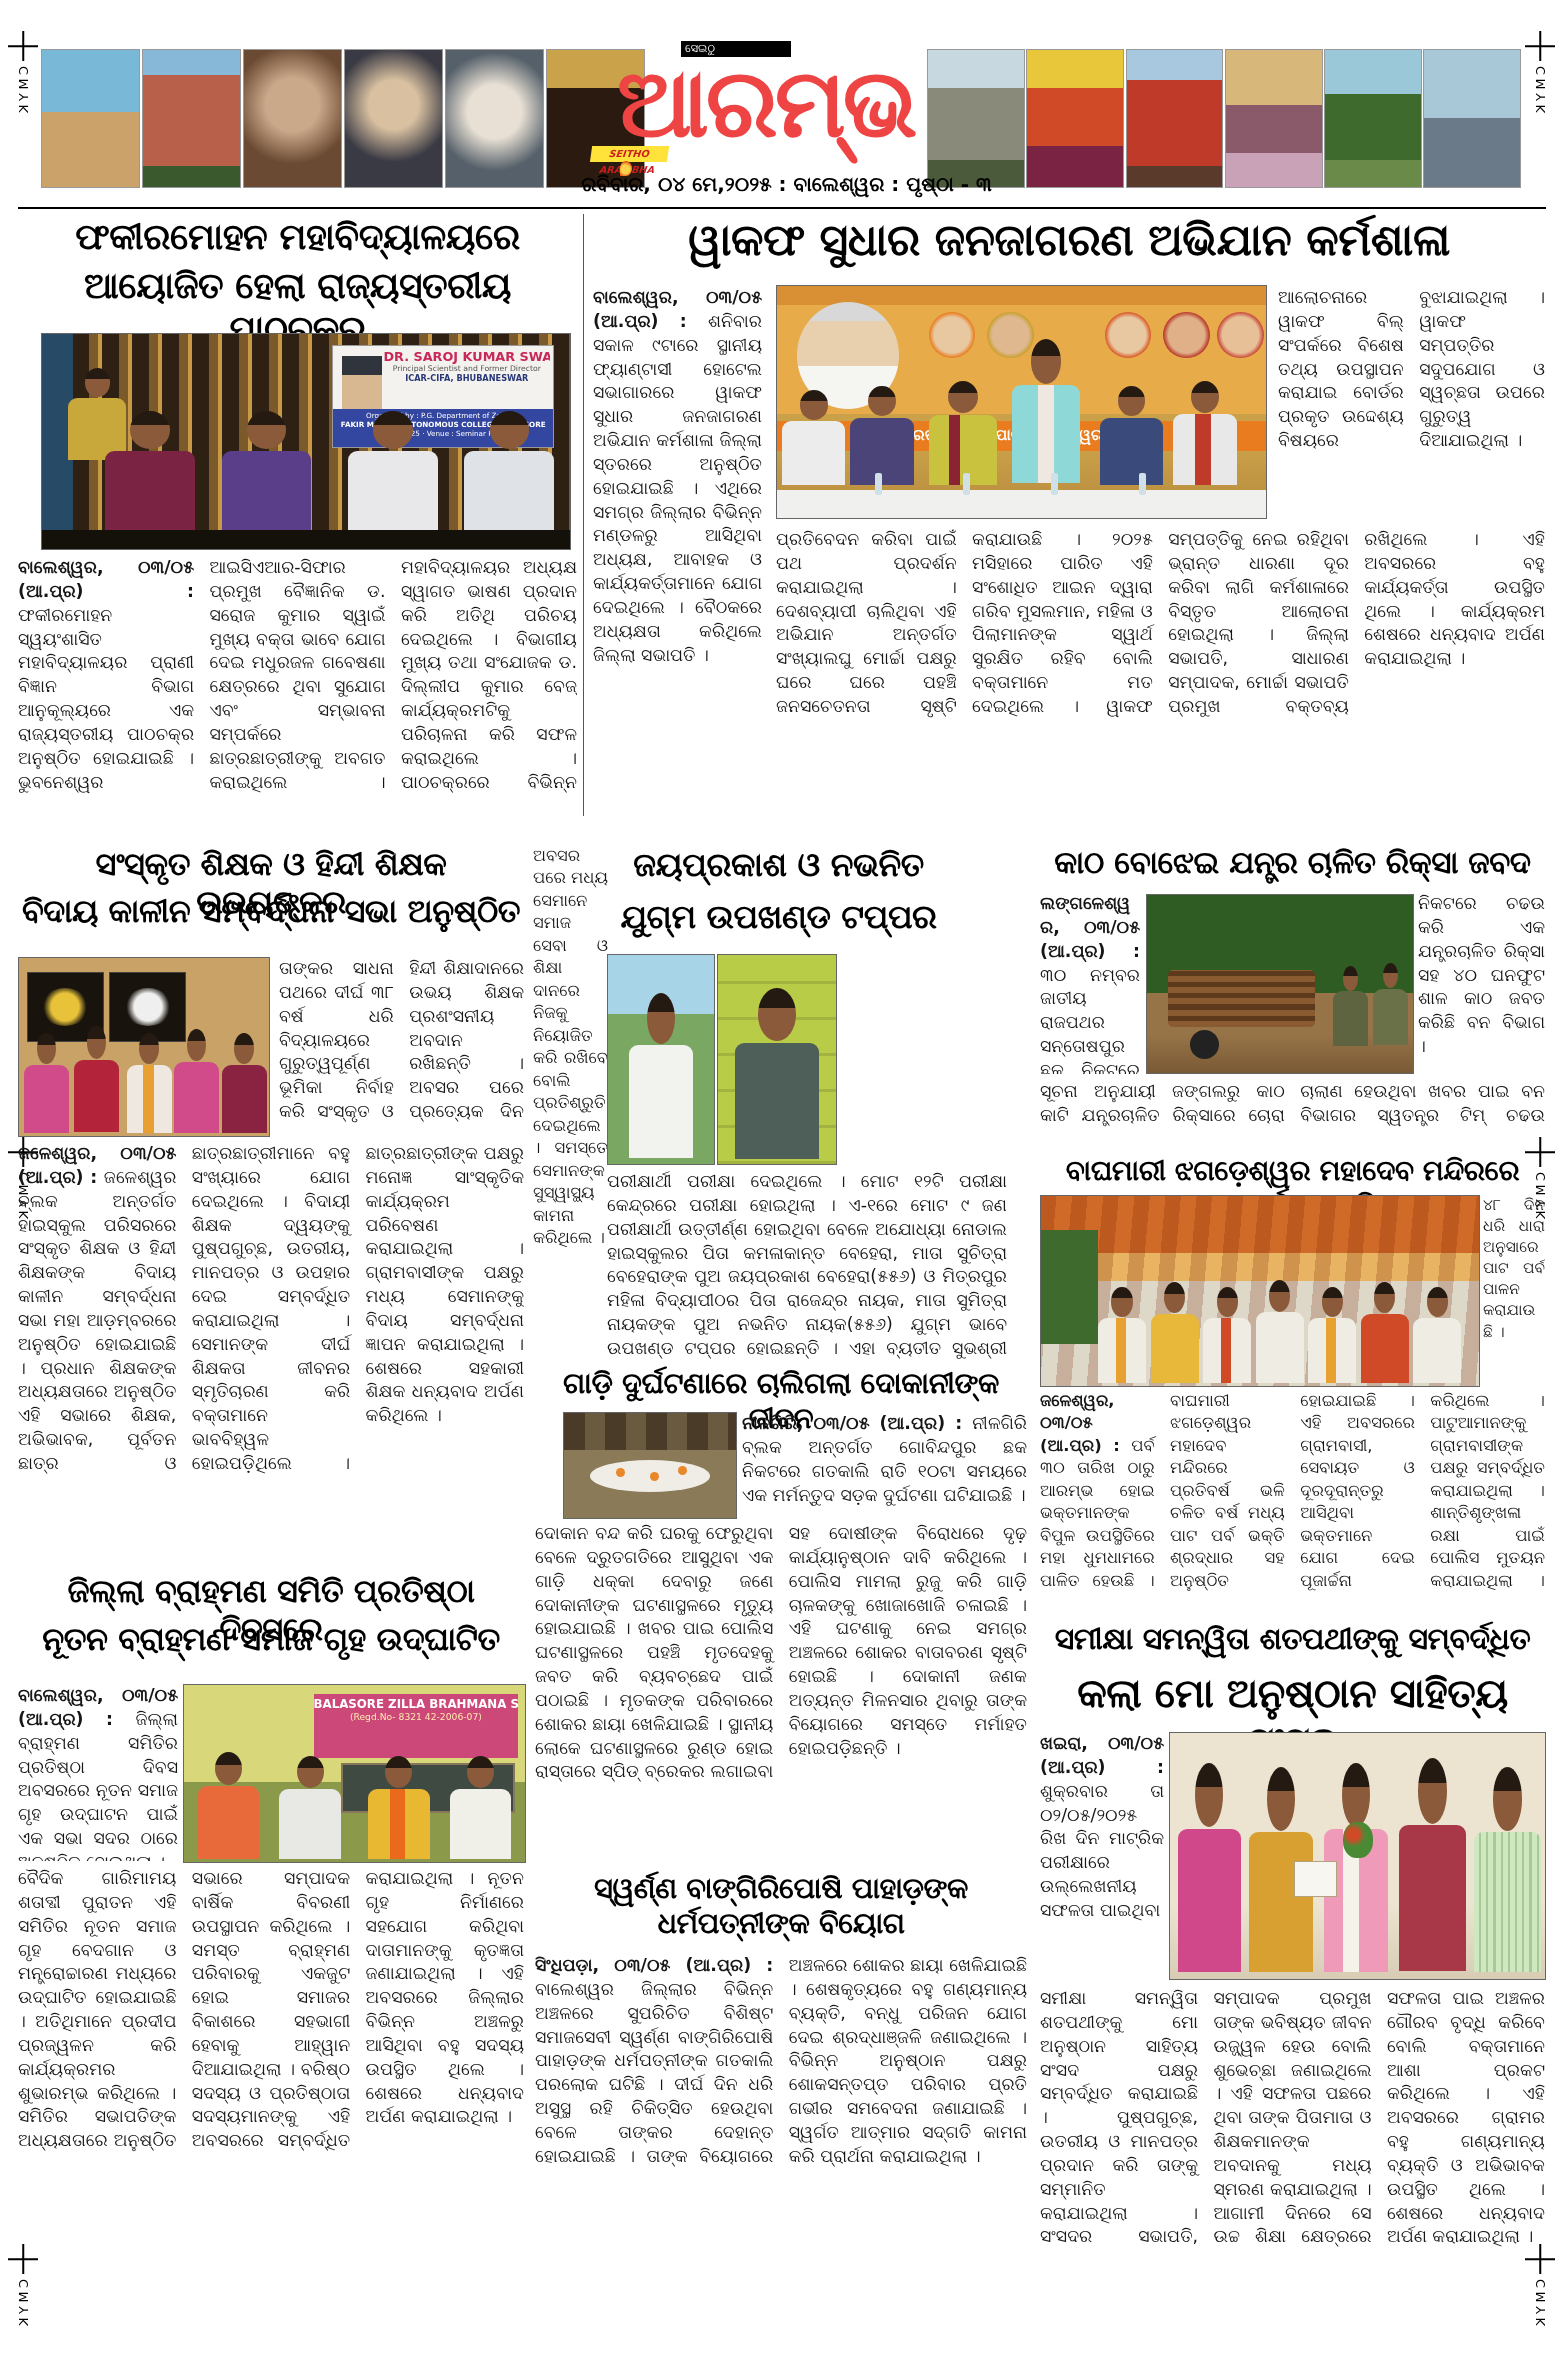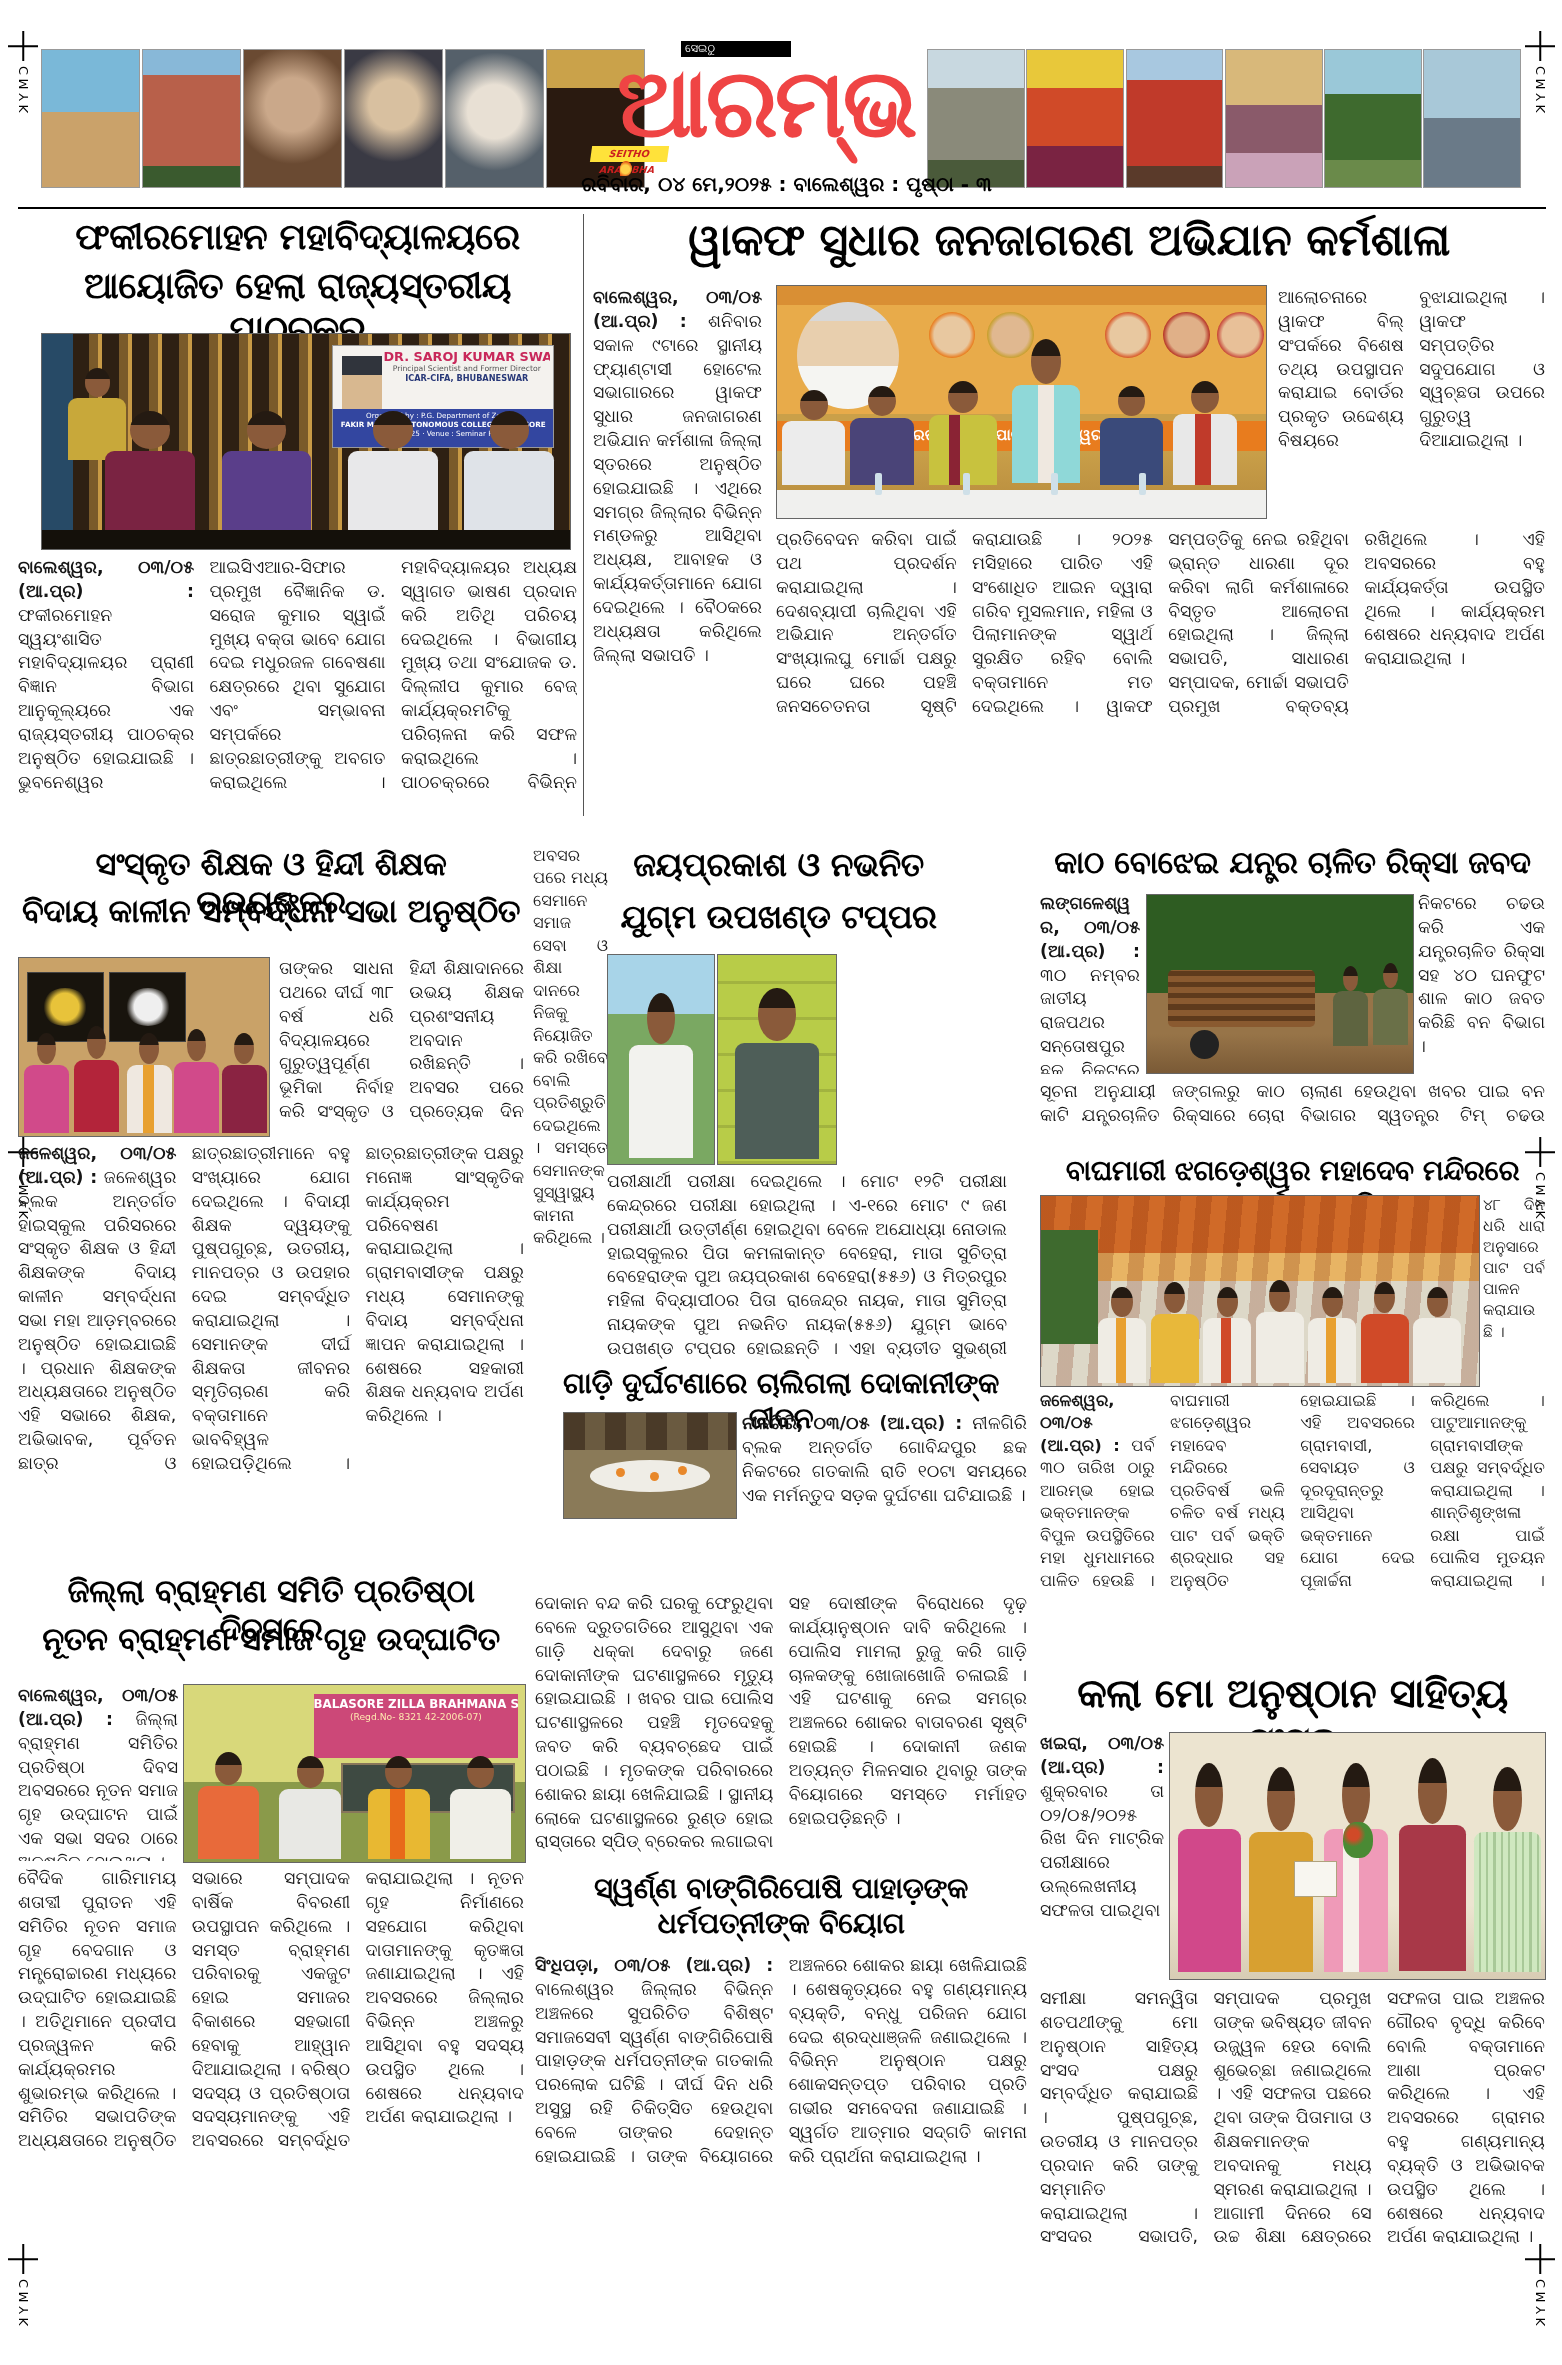--- a/index.html
+++ b/index.html
@@ -231,21 +231,21 @@
   <div class="photo" style="left:563px;top:1412px;width:172px;height:105px;background:linear-gradient(180deg,#6a5a40 0 35%,#8a7a58 35%)">
     <div class="abs" style="left:0;top:0;width:100%;height:35%;background:repeating-linear-gradient(90deg,#4a3a28 0 20.5px,#6a5a40 20.5px 41px)"></div>
     <div class="abs" style="left:15%;top:45%;width:70%;height:30%;border-radius:50%;background:#efede6"></div>
     <div class="abs" style="left:30%;top:52%;width:9.2px;height:9.2px;border-radius:50%;background:#e8882a"></div>
     <div class="abs" style="left:50%;top:56%;width:9.2px;height:9.2px;border-radius:50%;background:#e8882a"></div>
     <div class="abs" style="left:66%;top:50%;width:9.2px;height:9.2px;border-radius:50%;background:#e8882a"></div>
   </div>
   <div class="bt" style="left:742px;top:1412px;width:285px;height:105px">
     <b class="dl">ନୀଳଗିରି, ୦୩/୦୫ (ଆ.ପ୍ର) : </b><span>ନୀଳଗିରି ବ୍ଲକ ଅନ୍ତର୍ଗତ ଗୋବିନ୍ଦପୁର ଛକ ନିକଟରେ ଗତକାଲି ରାତି ୧୦ଟା ସମୟରେ ଏକ ମର୍ମନ୍ତୁଦ ସଡ଼କ ଦୁର୍ଘଟଣା ଘଟିଯାଇଛି ।</span>
   </div>
-  <div class="bt c2" style="left:535px;top:1592px;width:492px;height:342px">
+  <div class="bt c2" style="left:535px;top:1522px;width:492px;height:342px">
     <span>ଦୋକାନ ବନ୍ଦ କରି ଘରକୁ ଫେରୁଥିବା ବେଳେ ଦ୍ରୁତଗତିରେ ଆସୁଥିବା ଏକ ଗାଡ଼ି ଧକ୍କା ଦେବାରୁ ଜଣେ ଦୋକାନୀଙ୍କ ଘଟଣାସ୍ଥଳରେ ମୃତ୍ୟୁ ହୋଇଯାଇଛି । ଖବର ପାଇ ପୋଲିସ ଘଟଣାସ୍ଥଳରେ ପହଞ୍ଚି ମୃତଦେହକୁ ଜବତ କରି ବ୍ୟବଚ୍ଛେଦ ପାଇଁ ପଠାଇଛି । ମୃତକଙ୍କ ପରିବାରରେ ଶୋକର ଛାୟା ଖେଳିଯାଇଛି । ସ୍ଥାନୀୟ ଲୋକେ ଘଟଣାସ୍ଥଳରେ ରୁଣ୍ଡ ହୋଇ ରାସ୍ତାରେ ସ୍ପିଡ୍ ବ୍ରେକର ଲଗାଇବା ସହ ଦୋଷୀଙ୍କ ବିରୋଧରେ ଦୃଢ଼ କାର୍ଯ୍ୟାନୁଷ୍ଠାନ ଦାବି କରିଥିଲେ । ପୋଲିସ ମାମଲା ରୁଜୁ କରି ଗାଡ଼ି ଚାଳକଙ୍କୁ ଖୋଜାଖୋଜି ଚଳାଇଛି । ଏହି ଘଟଣାକୁ ନେଇ ସମଗ୍ର ଅଞ୍ଚଳରେ ଶୋକର ବାତାବରଣ ସୃଷ୍ଟି ହୋଇଛି । ଦୋକାନୀ ଜଣକ ଅତ୍ୟନ୍ତ ମିଳନସାର ଥିବାରୁ ତାଙ୍କ ବିୟୋଗରେ ସମସ୍ତେ ମର୍ମାହତ ହୋଇପଡ଼ିଛନ୍ତି ।</span>
   </div>
 
   <div class="hl" style="left:535px;top:1871px;width:492px;font-size:29px">ସ୍ୱର୍ଣ୍ଣ ବାଙ୍ଗିରିପୋଷି ପାହାଡ଼ଙ୍କ ଧର୍ମପତ୍ନୀଙ୍କ ବିୟୋଗ</div>
   <div class="bt c2" style="left:535px;top:1954px;width:492px;height:387px">
     <b class="dl">ସିଂଧିପଡ଼ା, ୦୩/୦୫ (ଆ.ପ୍ର) : </b><span>ବାଲେଶ୍ୱର ଜିଲ୍ଲାର ବିଭିନ୍ନ ଅଞ୍ଚଳରେ ସୁପରିଚିତ ବିଶିଷ୍ଟ ସମାଜସେବୀ ସ୍ୱର୍ଣ୍ଣ ବାଙ୍ଗିରିପୋଷି ପାହାଡ଼ଙ୍କ ଧର୍ମପତ୍ନୀଙ୍କ ଗତକାଲି ପରଲୋକ ଘଟିଛି । ଦୀର୍ଘ ଦିନ ଧରି ଅସୁସ୍ଥ ରହି ଚିକିତ୍ସିତ ହେଉଥିବା ବେଳେ ତାଙ୍କର ଦେହାନ୍ତ ହୋଇଯାଇଛି । ତାଙ୍କ ବିୟୋଗରେ ଅଞ୍ଚଳରେ ଶୋକର ଛାୟା ଖେଳିଯାଇଛି । ଶେଷକୃତ୍ୟରେ ବହୁ ଗଣ୍ୟମାନ୍ୟ ବ୍ୟକ୍ତି, ବନ୍ଧୁ ପରିଜନ ଯୋଗ ଦେଇ ଶ୍ରଦ୍ଧାଞ୍ଜଳି ଜଣାଇଥିଲେ । ବିଭିନ୍ନ ଅନୁଷ୍ଠାନ ପକ୍ଷରୁ ଶୋକସନ୍ତପ୍ତ ପରିବାର ପ୍ରତି ଗଭୀର ସମବେଦନା ଜଣାଯାଇଛି । ସ୍ୱର୍ଗତ ଆତ୍ମାର ସଦ୍‌ଗତି କାମନା କରି ପ୍ରାର୍ଥନା କରାଯାଇଥିଲା ।</span>
   </div>
 
   <div class="hl" style="left:18px;top:1620px;width:506px;font-size:32px">ନୂତନ ବ୍ରାହ୍ମଣ ସମାଜ ଗୃହ ଉଦ୍‌ଘାଟିତ</div>
   <div class="hl" style="left:18px;top:1572px;width:506px;font-size:32px">ଜିଲ୍ଲା ବ୍ରାହ୍ମଣ ସମିତି ପ୍ରତିଷ୍ଠା ଦିବସରେ</div>
@@ -260,20 +260,21 @@
     <div class="abs" style="left:46%;top:44%;width:50%;height:26%;background:#3e4a42;border:2px solid #88765a"></div>
     <span class="pp" style="left:4%;bottom:0;width:18%;height:62%;--s:#e86a3a"></span>
     <span class="pp" style="left:28%;bottom:0;width:18%;height:60%;--s:#e8e8e4"></span>
     <span class="pp" style="left:54%;bottom:0;width:18%;height:60%;--s:linear-gradient(90deg,#e8b832 0 35%,#e86a1a 35% 60%,#e8b832 60%)"></span>
     <span class="pp" style="left:78%;bottom:0;width:18%;height:60%;--s:#f0efe8"></span>
   </div>
   <div class="bt c3" style="left:18px;top:1867px;width:506px;height:474px">
     <span>ବୈଦିକ ଗାରିମାମୟ ଶତାବ୍ଦୀ ପୁରାତନ ଏହି ସମିତିର ନୂତନ ସମାଜ ଗୃହ ବେଦଗାନ ଓ ମନ୍ତ୍ରୋଚ୍ଚାରଣ ମଧ୍ୟରେ ଉଦ୍‌ଘାଟିତ ହୋଇଯାଇଛି । ଅତିଥିମାନେ ପ୍ରଦୀପ ପ୍ରଜ୍ୱଳନ କରି କାର୍ଯ୍ୟକ୍ରମର ଶୁଭାରମ୍ଭ କରିଥିଲେ । ସମିତିର ସଭାପତିଙ୍କ ଅଧ୍ୟକ୍ଷତାରେ ଅନୁଷ୍ଠିତ ସଭାରେ ସମ୍ପାଦକ ବାର୍ଷିକ ବିବରଣୀ ଉପସ୍ଥାପନ କରିଥିଲେ । ସମସ୍ତ ବ୍ରାହ୍ମଣ ପରିବାରକୁ ଏକଜୁଟ ହୋଇ ସମାଜର ବିକାଶରେ ସହଭାଗୀ ହେବାକୁ ଆହ୍ୱାନ ଦିଆଯାଇଥିଲା । ବରିଷ୍ଠ ସଦସ୍ୟ ଓ ପ୍ରତିଷ୍ଠାତା ସଦସ୍ୟମାନଙ୍କୁ ଏହି ଅବସରରେ ସମ୍ବର୍ଦ୍ଧିତ କରାଯାଇଥିଲା । ନୂତନ ଗୃହ ନିର୍ମାଣରେ ସହଯୋଗ କରିଥିବା ଦାତାମାନଙ୍କୁ କୃତଜ୍ଞତା ଜଣାଯାଇଥିଲା । ଏହି ଅବସରରେ ଜିଲ୍ଲାର ବିଭିନ୍ନ ଅଞ୍ଚଳରୁ ଆସିଥିବା ବହୁ ସଦସ୍ୟ ଉପସ୍ଥିତ ଥିଲେ । ଶେଷରେ ଧନ୍ୟବାଦ ଅର୍ପଣ କରାଯାଇଥିଲା ।</span>
   </div>
 
+  <div class="hl" style="left:1040px;top:1621px;width:505px;font-size:30px">ସମୀକ୍ଷା ସମନ୍ୱିତା ଶତପଥୀଙ୍କୁ ସମ୍ବର୍ଦ୍ଧିତ</div>
   <div class="hl" style="left:1040px;top:1669px;width:505px;font-size:40px">କଲା ମୋ ଅନୁଷ୍ଠାନ ସାହିତ୍ୟ ସଂସଦ</div>
   <div class="bt" style="left:1040px;top:1732px;width:124px;height:246px">
     <b class="dl">ଖଇରା, ୦୩/୦୫ (ଆ.ପ୍ର) : </b><span>ଶୁକ୍ରବାର ତା ୦୨/୦୫/୨୦୨୫ ରିଖ ଦିନ ମାଟ୍ରିକ ପରୀକ୍ଷାରେ ଉଲ୍ଲେଖନୀୟ ସଫଳତା ପାଇଥିବା</span>
   </div>
   <div class="photo" style="left:1169px;top:1732px;width:375px;height:246px;background:linear-gradient(180deg,#ece4d0 0 70%,#d8ccb4)">
     <span class="pp" style="left:2%;bottom:0;width:17%;height:88%;--s:#d1488a"></span>
     <span class="pp" style="left:21%;bottom:0;width:17%;height:86%;--s:#d8a030"></span>
     <span class="pp" style="left:41%;bottom:0;width:17%;height:88%;--s:linear-gradient(90deg,#ef9ab8 0 30%,#f5f2ea 30% 55%,#ef9ab8 55%)"></span>
     <span class="pp" style="left:61%;bottom:0;width:18%;height:90%;--s:#a83848"></span>
     <span class="pp" style="left:81%;bottom:0;width:18%;height:86%;--s:repeating-linear-gradient(90deg,#cfe8c0 0 5.1px,#a8c898 5.1px 7.2px)"></span>

